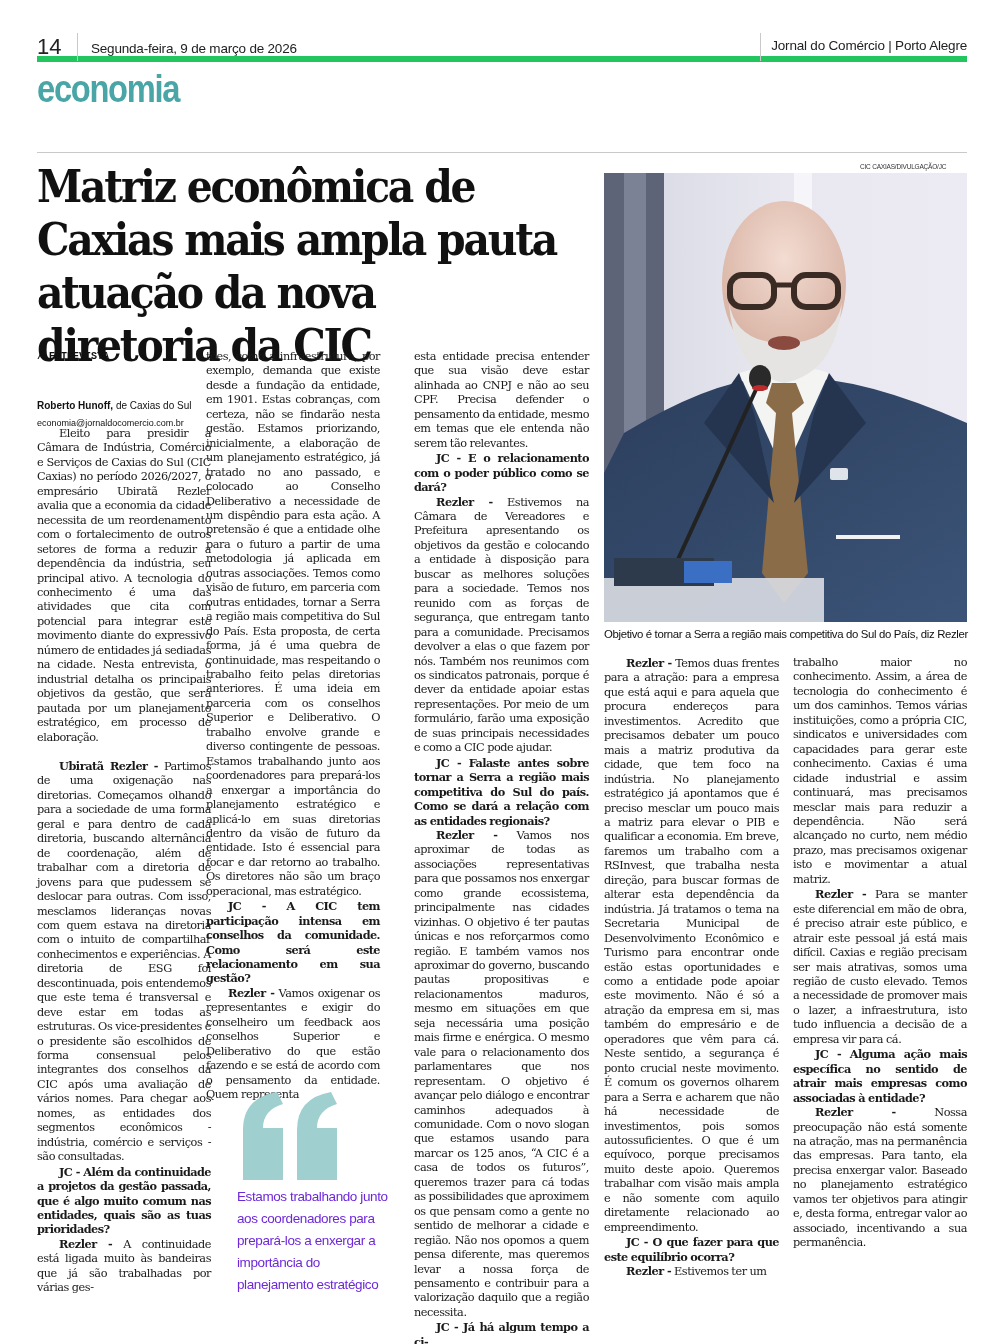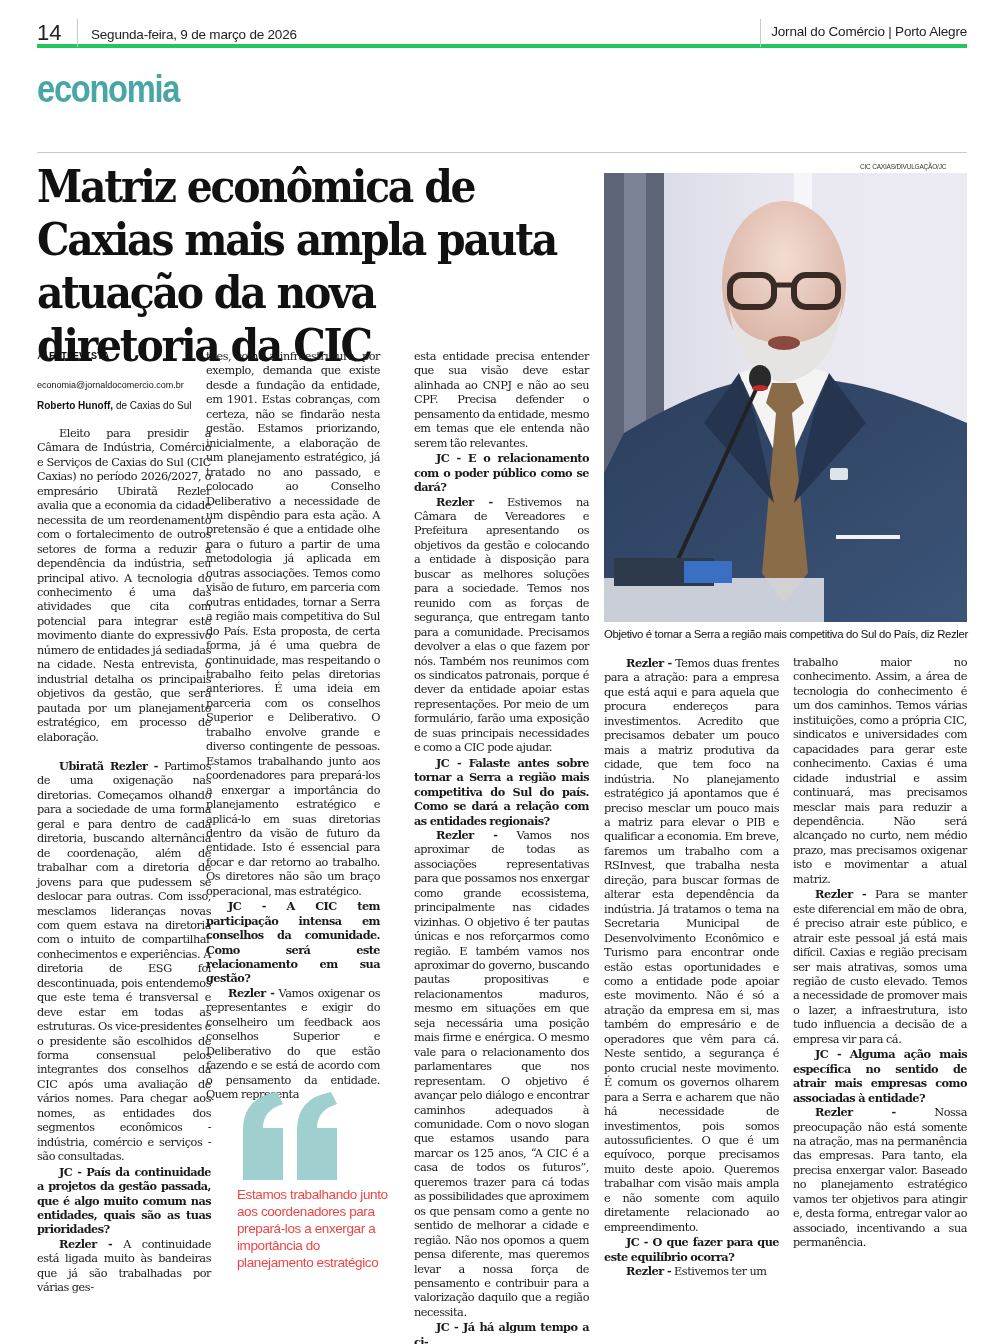--- a/index.html
+++ b/index.html
@@ -1,56 +1,56 @@
 <!DOCTYPE html>
 <html><head>
 <meta charset="utf-8">
 <style>
   * { box-sizing: border-box; margin: 0; padding: 0; }
   html, body { width: 1003px; height: 1344px; background: #ffffff; overflow: hidden; }
   body { position: relative; font-family: "DejaVu Serif", serif; color: #1a1a1a; }
 
-  .header { position: absolute; left: 37px; top: 16px; width: 930px; height: 32px; border-bottom: 4px solid #22c55e; }
+  .header { position: absolute; left: 37px; top: 30px; width: 930px; height: 32px; border-bottom: 6px solid #22c55e; }
   .page-num { position: absolute; left: 0; top: 4px; font-family: "Liberation Sans", sans-serif; font-size: 22px; color: #222; }
   .hdr-sep1 { position: absolute; left: 40px; top: 3px; width: 1px; height: 28px; background: #c9c9c9; }
   .date { position: absolute; left: 54px; top: 11px; font-family: "Liberation Sans", sans-serif; font-size: 13.5px; color: #222; letter-spacing: -0.2px; }
   .hdr-sep2 { position: absolute; left: 723px; top: 3px; width: 1px; height: 28px; background: #c9c9c9; }
   .paper-name { position: absolute; right: 0; top: 8px; font-family: "Liberation Sans", sans-serif; font-size: 13.5px; color: #222; letter-spacing: -0.2px; text-align: right; }
 
   .section { position: absolute; left: 37px; top: 68px; font-family: "Liberation Sans", sans-serif; font-weight: bold; font-size: 38px; color: #4aa6a6; letter-spacing: -1.5px; transform: scaleX(0.86); transform-origin: left top; }
 
   .rule-top { position: absolute; left: 37px; top: 152px; width: 930px; height: 1px; background: #c9c9c9; }
 
   .headline { position: absolute; left: 37px; top: 160px; width: 565px; font-family: "DejaVu Serif", serif; font-weight: bold; font-size: 44px; line-height: 53px; letter-spacing: -2.4px; color: #111; transform: scaleX(0.93); transform-origin: left top; }
 
   .photo-credit { position: absolute; left: 860px; top: 163px; font-family: "Liberation Sans", sans-serif; font-size: 6.5px; color: #333; letter-spacing: -0.2px; }
   .photo { position: absolute; left: 604px; top: 173px; width: 363px; height: 449px; overflow: hidden; background: linear-gradient(90deg, #8c93a4 0%, #d9dbe6 12%, #e9e8f0 50%, #eceaf3 100%); }
   .caption { position: absolute; left: 604px; top: 628px; width: 370px; font-family: "Liberation Sans", sans-serif; font-size: 11.4px; color: #111; letter-spacing: -0.35px; white-space: nowrap; }
 
   .kicker { position: absolute; left: 37px; top: 351px; font-family: Liberation Mono, monospace; font-weight: bold; font-size: 10px; color: #111; }
   .byline { position: absolute; left: 37px; top: 384px; font-family: "Liberation Sans", sans-serif; font-size: 10px; color: #111; margin-top: 16px; }
   .byline b { font-weight: bold; }
-  .email { position: absolute; left: 37px; top: 380px; font-family: "Liberation Sans", sans-serif; font-size: 9px; color: #111; }
+  .email { position: absolute; left: 37px; top: 418px; font-family: "Liberation Sans", sans-serif; font-size: 9px; color: #111; }
 
   .col { position: absolute; font-family: "DejaVu Serif", serif; font-size: 11.3px; line-height: 14.45px; color: #1a1a1a; text-align: justify; hyphens: manual; letter-spacing: -0.45px; word-spacing: -0.3px; }
   .col p { text-indent: 22px; }
   .col p.noindent { text-indent: 0; }
   .col p.q { font-weight: bold; letter-spacing: -0.55px; }
   .col b { font-weight: bold; }
   .col .gap { display: block; height: 14px; }
 
   .col1 { left: 37px; top: 427px; width: 174px; }
   .col2 { left: 206px; top: 350px; width: 174px; }
   .col3 { left: 414px; top: 350px; width: 175px; }
   .col4 { left: 604px; top: 656px; width: 175px; }
   .col5 { left: 793px; top: 656px; width: 174px; }
 
   .pull-quote { position: absolute; left: 237px; top: 1090px; width: 160px; }
   .quote-mark { display: block; width: 110px; height: 90px; }
-  .pull-text { margin-top: 6px; font-family: "Liberation Sans", sans-serif; font-size: 13.5px; line-height: 17px; color: #ef4444; letter-spacing: -0.4px; }
+  .pull-text { margin-top: 6px; font-family: "Liberation Sans", sans-serif; font-size: 13.5px; line-height: 22px; color: #6d28d9; letter-spacing: -0.4px; }
 </style>
 </head>
 <body>
 
 <header class="header">
   <span class="page-num">14</span>
   <span class="hdr-sep1"></span>
   <span class="date">Segunda-feira, 9 de março de 2026</span>
   <span class="hdr-sep2"></span>
   <span class="paper-name">Jornal do Comércio | Porto Alegre</span>
@@ -101,21 +101,21 @@
 <div class="caption">Objetivo é tornar a Serra a região mais competitiva do Sul do País, diz Rezler</div>
 
 <div class="kicker">/ ENTREVISTA</div>
 <div class="byline"><b>Roberto Hunoff,</b> <span>de Caxias do Sul</span></div>
 <div class="email">economia@jornaldocomercio.com.br</div>
 
 <div class="col col1">
   <p>Eleito para presidir a Câmara de Indústria, Comércio e Serviços de Caxias do Sul (CIC Caxias) no período 2026/2027, o empresário Ubiratã Rezler avalia que a economia da cidade necessita de um reordenamento com o fortalecimento de outros setores de forma a reduzir a dependência da indústria, seu principal ativo. A tecnologia do conhecimento é uma das atividades que cita com potencial para integrar este movimento diante do expressivo número de entidades já sediadas na cidade. Nesta entrevista, o industrial detalha os principais objetivos da gestão, que será pautada por um planejamento estratégico, em processo de elaboração.</p>
   <span class="gap"></span>
   <p><b>Ubiratã Rezler -</b> <span>Partimos de uma oxigenação nas diretorias. Começamos olhando para a sociedade de uma forma geral e para dentro de cada diretoria, buscando alternância de coordenação, além de trabalhar com a diretoria de jovens para que pudessem se deslocar para outras. Com isso, mesclamos lideranças novas com quem estava na diretoria com o intuito de compartilhar conhecimentos e experiências. A diretoria de ESG foi descontinuada, pois entendemos que este tema é transversal e deve estar em todas as estruturas. Os vice-presidentes e o presidente são escolhidos de forma consensual pelos integrantes dos conselhos da CIC após uma avaliação de vários nomes. Para chegar aos nomes, as entidades dos segmentos econômicos - indústria, comércio e serviços - são consultadas.</span></p>
-  <p class="q">JC - País da continuidade a projetos da gestão passada, que é algo muito comum nas entidades, quais são as tuas prioridades?</p>
+  <p class="q">JC - Além da continuidade a projetos da gestão passada, que é algo muito comum nas entidades, quais são as tuas prioridades?</p>
   <p><b>Rezler -</b> <span>A continuidade está ligada muito às bandeiras que já são trabalhadas por várias ges-</span></p>
 </div>
 
 <div class="col col2">
   <p class="noindent">tões, como a infraestrutura, por exemplo, demanda que existe desde a fundação da entidade, em 1901. Estas cobranças, com certeza, não se findarão nesta gestão. Estamos priorizando, inicialmente, a elaboração de um planejamento estratégico, já tratado no ano passado, e colocado ao Conselho Deliberativo a necessidade de um dispêndio para esta ação. A pretensão é que a entidade olhe para o futuro a partir de uma metodologia já aplicada em outras associações. Temos como visão de futuro, em parceria com outras entidades, tornar a Serra a região mais competitiva do Sul do País. Esta proposta, de certa forma, já é uma quebra de continuidade, mas respeitando o trabalho feito pelas diretorias anteriores. É uma ideia em parceria com os conselhos Superior e Deliberativo. O trabalho envolve grande e diverso contingente de pessoas. Estamos trabalhando junto aos coordenadores para prepará-los a enxergar a importância do planejamento estratégico e aplicá-lo em suas diretorias dentro da visão de futuro da entidade. Isto é essencial para focar e dar retorno ao trabalho. Os diretores não são um braço operacional, mas estratégico.</p>
   <p class="q">JC - A CIC tem participação intensa em conselhos da comunidade. Como será este relacionamento em sua gestão?</p>
   <p><b>Rezler -</b> <span>Vamos oxigenar os representantes e exigir do conselheiro um feedback aos conselhos Superior e Deliberativo do que estão fazendo e se está de acordo com o pensamento da entidade. Quem representa</span></p>
 </div>
 
 <div class="pull-quote">

